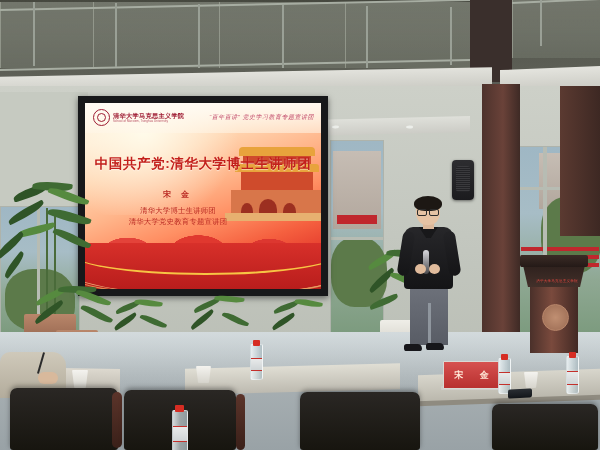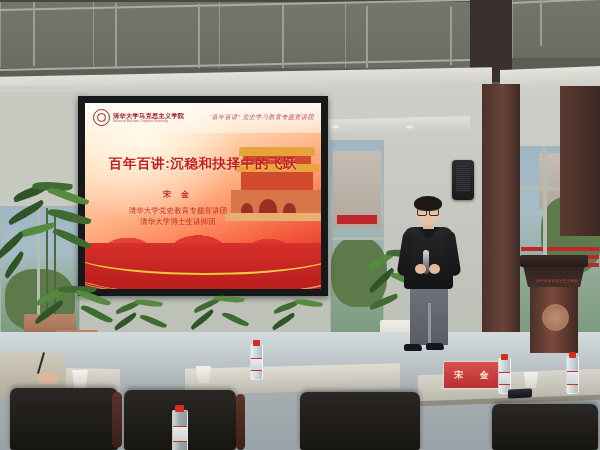--- a/index.html
+++ b/index.html
@@ -269,26 +269,26 @@
 
       <div id="logo-box">
         <div class="logo-ring"></div>
         <div id="logo-text">
           <div id="logo-cn">清华大学马克思主义学院</div>
           <div id="logo-en">School of Marxism, Tsinghua University</div>
         </div>
       </div>
 
       <div id="slide-banner">“百年百讲” 党史学习教育专题宣讲团</div>
-      <div id="slide-title">百年百讲:沉稳和抉择中的飞跃</div>
+      <div id="slide-title">中国共产党:清华大学博士生讲师团</div>
 
       <div id="slide-sub">
         <span class="nm">宋 金</span>
+        <span class="ln">清华大学博士生讲师团</span>
         <span class="ln">清华大学党史教育专题宣讲团</span>
-        <span class="ln">清华大学博士生讲师团</span>
       </div>
     </div>
   </div>
 
   <div class="abs" id="wall-speaker"></div>
 
   <div class="abs" style="left:2px;top:182px;width:96px;height:170px;">
     <div class="stem" style="left:44px;top:26px;height:122px;"></div>
     <div class="stem" style="left:52px;top:34px;height:112px;"></div>
     <div class="leaf dk" style="left:12px;top:6px;width:36px;height:9px;transform:rotate(-18deg);"></div>

